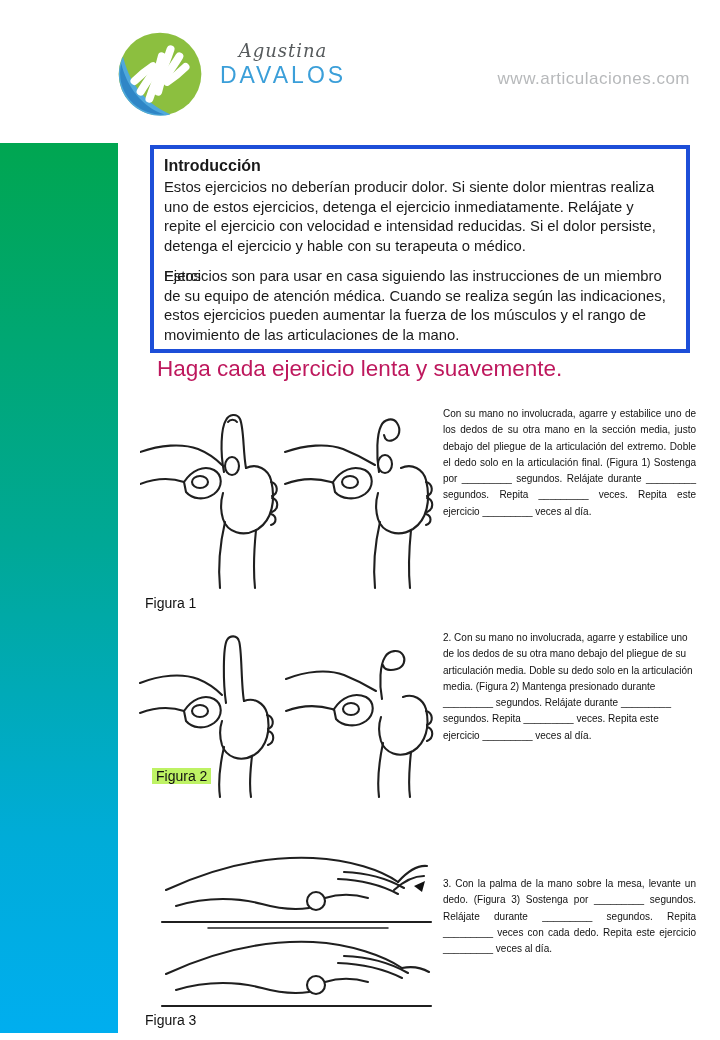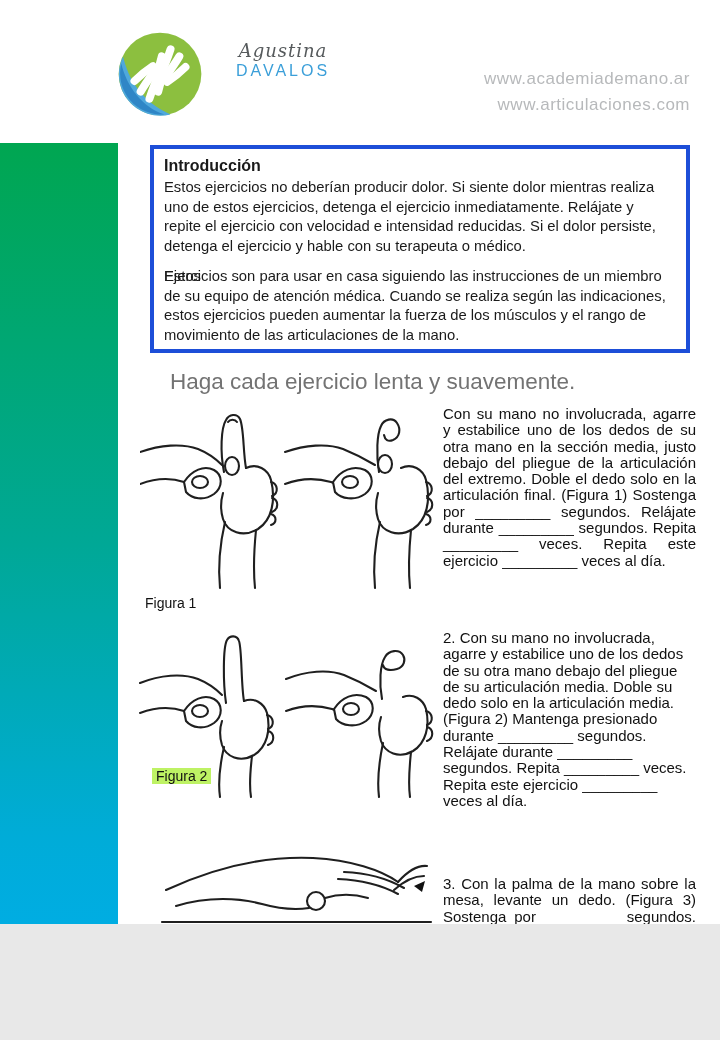--- a/index.html
+++ b/index.html
@@ -1,49 +1,49 @@
 <!DOCTYPE html>
 <html><head>
 <meta charset="utf-8">
 <style>
   html,body{margin:0;padding:0;background:#e8e8e8;}
   .page{
-    position:relative;width:720px;height:924px;background:#ffffff;
+    position:relative;width:720px;height:1040px;background:#ffffff;
     font-family:"Liberation Sans", sans-serif;color:#1a1a1a;overflow:hidden;
     margin:0 auto;
   }
   
   .accent-bar{
     position:absolute;left:0;top:143px;width:118px;height:890px;
     background:linear-gradient(180deg,#00A651 0%,#00A896 45%,#00ACD8 78%,#00AEEF 100%);
   }
   
   .logo-wrap{position:absolute;left:116px;top:30px;display:flex;align-items:flex-start;}
   .logo-mark{width:88px;height:88px;}
   .logo-text{margin-left:14px;width:130px;text-align:center;padding-top:10px;}
   .logo-script{font-family:"DejaVu Serif", serif;font-style:italic;font-size:18px;color:#565a5c;letter-spacing:1px;}
-  .logo-caps{font-size:16px;letter-spacing:3px;color:#3B9FD9;font-weight:500;margin-top:1px;}
+  .logo-caps{font-size:23px;letter-spacing:3px;color:#3B9FD9;font-weight:500;margin-top:1px;}
   .logo-tagline{font-size:11.5px;color:#8a8d8f;line-height:14px;margin-top:3px;}
   .urls{position:absolute;right:30px;top:66px;text-align:right;color:#b7b9bb;font-size:17px;line-height:26px;letter-spacing:0.5px;}
   
   .intro-box{
     position:absolute;left:150px;top:145px;width:540px;height:208px;box-sizing:border-box;
     border:4px solid #1d4ed8;padding:8px 14px 0 10px;
   }
   .intro-title{font-size:16px;font-weight:bold;margin:0 0 3px 0;}
   .intro-box p{font-size:14.8px;line-height:19.5px;margin:0 0 11px 0;}
   .overlap-wrap{position:relative;display:inline-block;}
   .overlap-top{position:absolute;left:0;top:0;white-space:nowrap;}
   
-  .big-heading{position:absolute;left:157px;top:356px;font-size:22.5px;font-weight:400;color:#737373;margin:13px;}
+  .big-heading{position:absolute;left:157px;top:356px;font-size:22.5px;font-weight:400;color:#be185d;margin:0;}
   
   .fig{position:absolute;}
   .fig svg{display:block;}
   .fig-label{position:absolute;font-size:14px;color:#111;}
-  .ex-text{position:absolute;width:253px;font-size:15px;line-height:16.3px;color:#111;}
+  .ex-text{position:absolute;width:253px;font-size:10px;line-height:16.3px;color:#111;}
   .justify{text-align:justify;}
   .sit-note{position:absolute;left:122px;top:818px;width:585px;font-size:13.2px;color:#111;}
   .lineart{stroke:#1f1f1f;stroke-width:2.1;fill:none;stroke-linecap:round;stroke-linejoin:round;}
   .lineart-thin{stroke:#1f1f1f;stroke-width:1.5;fill:none;stroke-linecap:round;}
   .whitefill{fill:#ffffff;}
 </style>
 </head>
 <body>
 
 <div class="page">
@@ -70,21 +70,20 @@
         <path d="M48,70 C50,62 52,55 54,49"></path>
       </g>
     </svg>
     <div class="logo-text">
       <div class="logo-script">Agustina</div>
       <div class="logo-caps">DAVALOS</div>
     </div>
   </div>
 
   <div class="urls">
-    <div>www.academiademano.ar</div>
     <div>www.articulaciones.com</div>
   </div>
 
   <div class="intro-box">
     <div class="intro-title">Introducción</div>
     <p>Estos ejercicios no deberían producir dolor. Si siente dolor mientras realiza uno de estos ejercicios, detenga el ejercicio inmediatamente. Relájate y repite el ejercicio con velocidad e intensidad reducidas. Si el dolor persiste, detenga el ejercicio y hable con su terapeuta o médico.</p>
     <p><span class="overlap-wrap"><span>Ejercicios</span><span class="overlap-top">Estos</span></span><span> son para usar en casa siguiendo las instrucciones de un miembro de su equipo de atención médica. Cuando se realiza según las indicaciones, estos ejercicios pueden aumentar la fuerza de los músculos y el rango de movimiento de las articulaciones de la mano.</span></p>
   </div>
 
   <h1 class="big-heading">Haga cada ejercicio lenta y suavemente.</h1>

